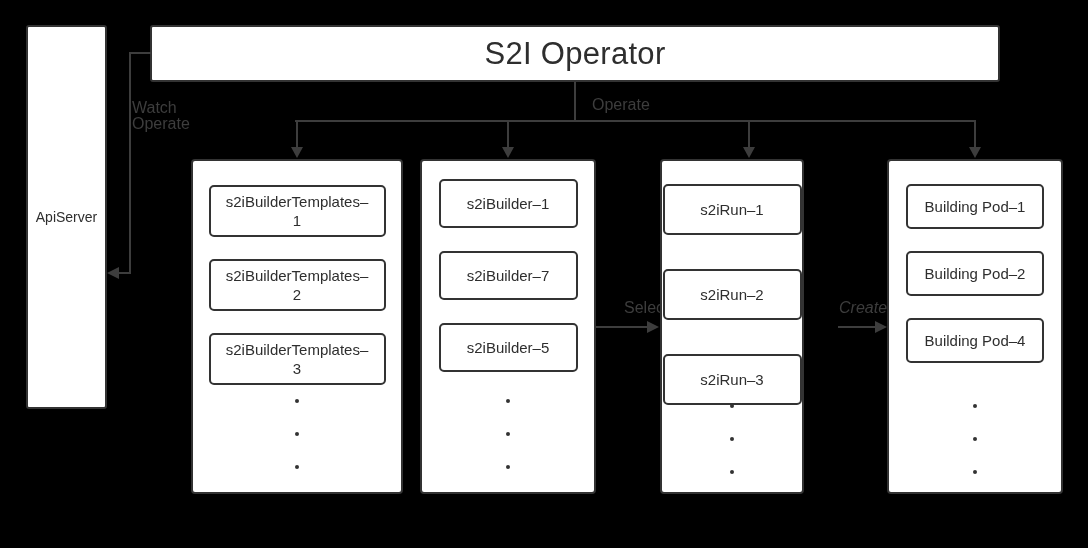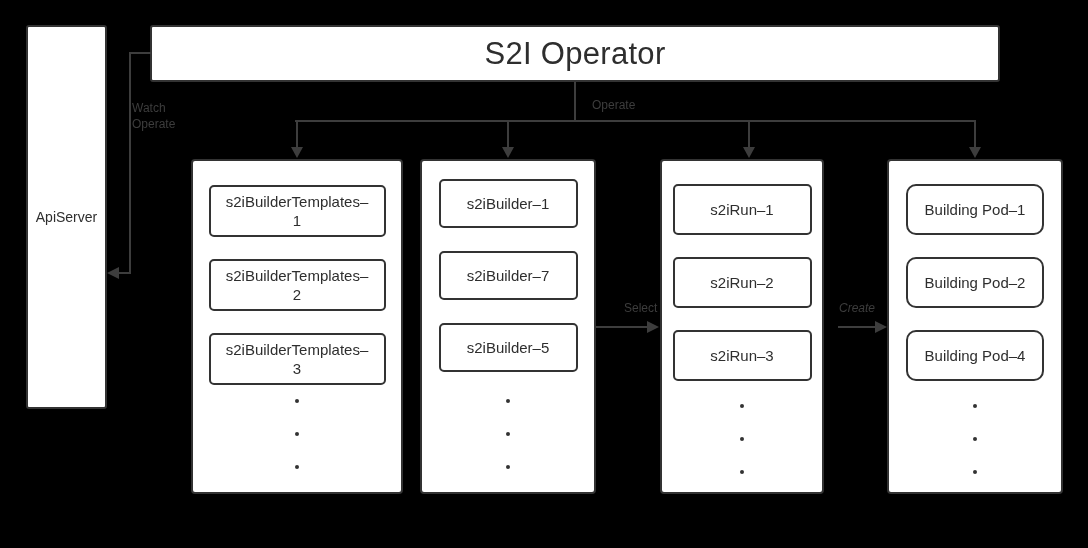--- a/index.html
+++ b/index.html
@@ -21,38 +21,38 @@
   }
   #apiserver{left:26px;top:25px;width:81px;height:384px;border-radius:3px;font-size:14px;}
   #operator{left:150px;top:25px;width:850px;height:57px;border-radius:3px;font-size:31px;letter-spacing:.3px;}
   .col{
     position:absolute;top:159px;height:335px;background:var(--fill);
     border:2px solid var(--border);border-radius:4px;box-sizing:border-box;
     display:flex;flex-direction:column;align-items:center;
   }
   #col1{left:191px;width:212px;padding-top:24px;gap:22px;}
   #col2{left:420px;width:176px;padding-top:18px;gap:23px;}
-  #col3{left:660px;width:164px;padding-top:23px;gap:22px;}
+  #col3{left:660px;width:144px;padding-top:23px;gap:34px;}
   #col4{left:887px;width:176px;padding-top:23px;gap:22px;}
   .node{
     background:var(--fill);border:2px solid var(--border);border-radius:5px;
     box-sizing:border-box;display:flex;align-items:center;justify-content:center;
     text-align:center;font-size:15px;line-height:19px;color:var(--text);
     white-space:pre-line;flex:0 0 auto;
   }
   #col1 .node{width:177px;height:52px;}
   #col2 .node{width:139px;height:49px;}
   #col3 .node{width:139px;height:51px;}
-  #col4 .node{width:138px;height:51px;border-radius:10px;}
+  #col4 .node{width:138px;height:45px;}
   .dots{position:absolute;left:0;right:0;display:flex;flex-direction:column;align-items:center;gap:29px;}
   #col1 .dots,#col2 .dots{top:238px;}
   #col3 .dots,#col4 .dots{top:243px;}
   .dot{width:4px;height:4px;border-radius:50%;background:var(--border);}
   .line{position:absolute;background:var(--line);}
-  .lbl{position:absolute;color:var(--line);font-size:12px;line-height:16px;white-space:pre-line;}
+  .lbl{position:absolute;color:var(--line);font-size:16px;line-height:16px;white-space:pre-line;}
   .tri{position:absolute;width:0;height:0;}
   .tri.down{border-left:6px solid transparent;border-right:6px solid transparent;border-top:11px solid var(--line);}
   .tri.left{border-top:6px solid transparent;border-bottom:6px solid transparent;border-right:12px solid var(--line);}
   .tri.right{border-top:6px solid transparent;border-bottom:6px solid transparent;border-left:12px solid var(--line);}
 </style>
 </head>
 <body>
 
 <div id="stage">
 

